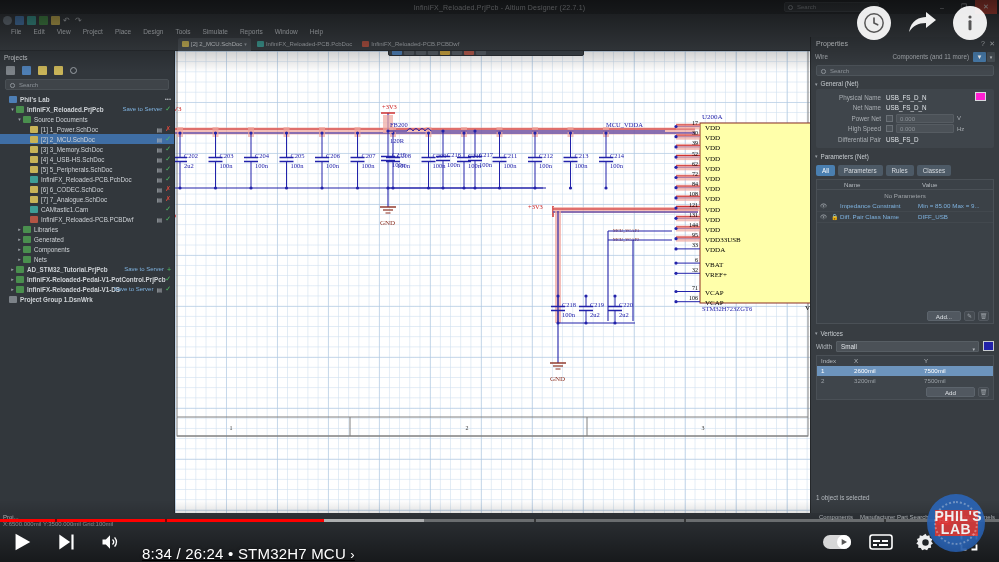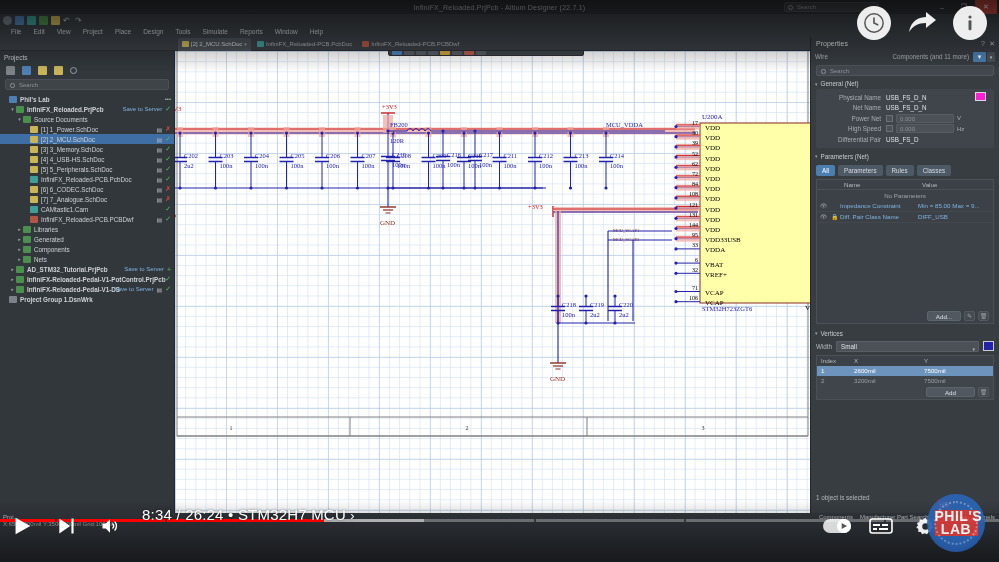--- a/index.html
+++ b/index.html
@@ -179,22 +179,22 @@
   .yt-share { width:34px; height:34px; display:flex; align-items:center; justify-content:center; }
 
   .yt-bottom { position:absolute; left:0; bottom:0; width:999px; height:62px;
     background:linear-gradient(to top, rgba(0,0,0,.55), rgba(0,0,0,0)); }
   .yt-progress { position:absolute; left:0; bottom:40px; width:999px; height:3px;
     background:rgba(255,255,255,.30); }
   .yt-played { position:absolute; left:0; top:0; height:3px; background:#ff0000; width:32.4%; }
   .yt-loaded { position:absolute; left:32.4%; top:0; height:3px; background:rgba(255,255,255,.45);
     width:10%; }
   .yt-chapgap { position:absolute; top:0; height:3px; width:2px; background:rgba(0,0,0,.5); }
-  .yt-ctrls { position:absolute; left:0; bottom:16px; width:999px; height:40px;
-    display:flex; align-items:flex-start; }
+  .yt-ctrls { position:absolute; left:0; bottom:0; width:999px; height:40px;
+    display:flex; align-items:flex-end;text-decoration:underline; }
   .yt-btn { width:44px; height:40px; display:flex; align-items:center; justify-content:center; }
   .yt-time { color:#fff; font-size:15px; margin-left:10px; letter-spacing:.2px;
     text-shadow:0 0 3px rgba(0,0,0,.5); white-space:nowrap; }
   .yt-right { margin-left:auto; display:flex; align-items:center; padding-right:8px; }
   .yt-toggle { width:28px; height:14px; border-radius:7px; background:rgba(255,255,255,.82);
     position:relative; }
   .yt-toggle .knob { position:absolute; right:0; top:0; width:14px; height:14px;
     border-radius:50%; background:#fff; display:flex; align-items:center; justify-content:center; }
   .hd { position:absolute; right:-4px; top:-6px; background:#ff0000; color:#fff;
     font-size:7px; font-weight:bold; padding:0 2px; border-radius:1px; line-height:9px; }

